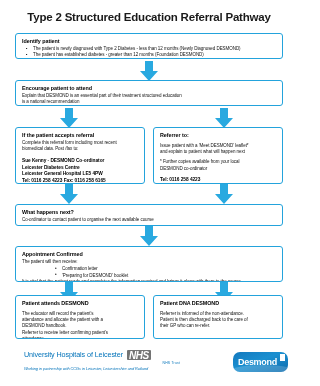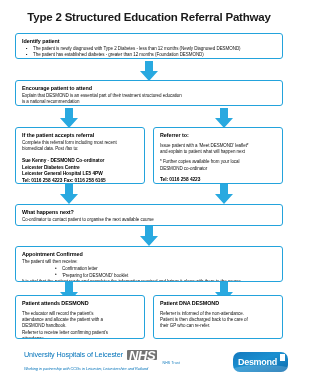--- a/index.html
+++ b/index.html
@@ -119,21 +119,21 @@
   .uhl-name {
     font-size: 7.2px;
     color: #0072b9;
     font-weight: normal;
     letter-spacing: -0.1px;
     white-space: nowrap;
   }
   .nhs-logo {
     background: #737373;
     color: #ffffff;
-    font-size: 13px;
+    font-size: 10px;
     font-weight: bold;
     font-style: italic;
     letter-spacing: -0.4px;
     padding: 0.5px 2px 0.5px 2px;
     line-height: 9px;
     border-radius: 1px;
   }
   .nhs-sub {
     text-align: right;
     font-size: 3.4px;

